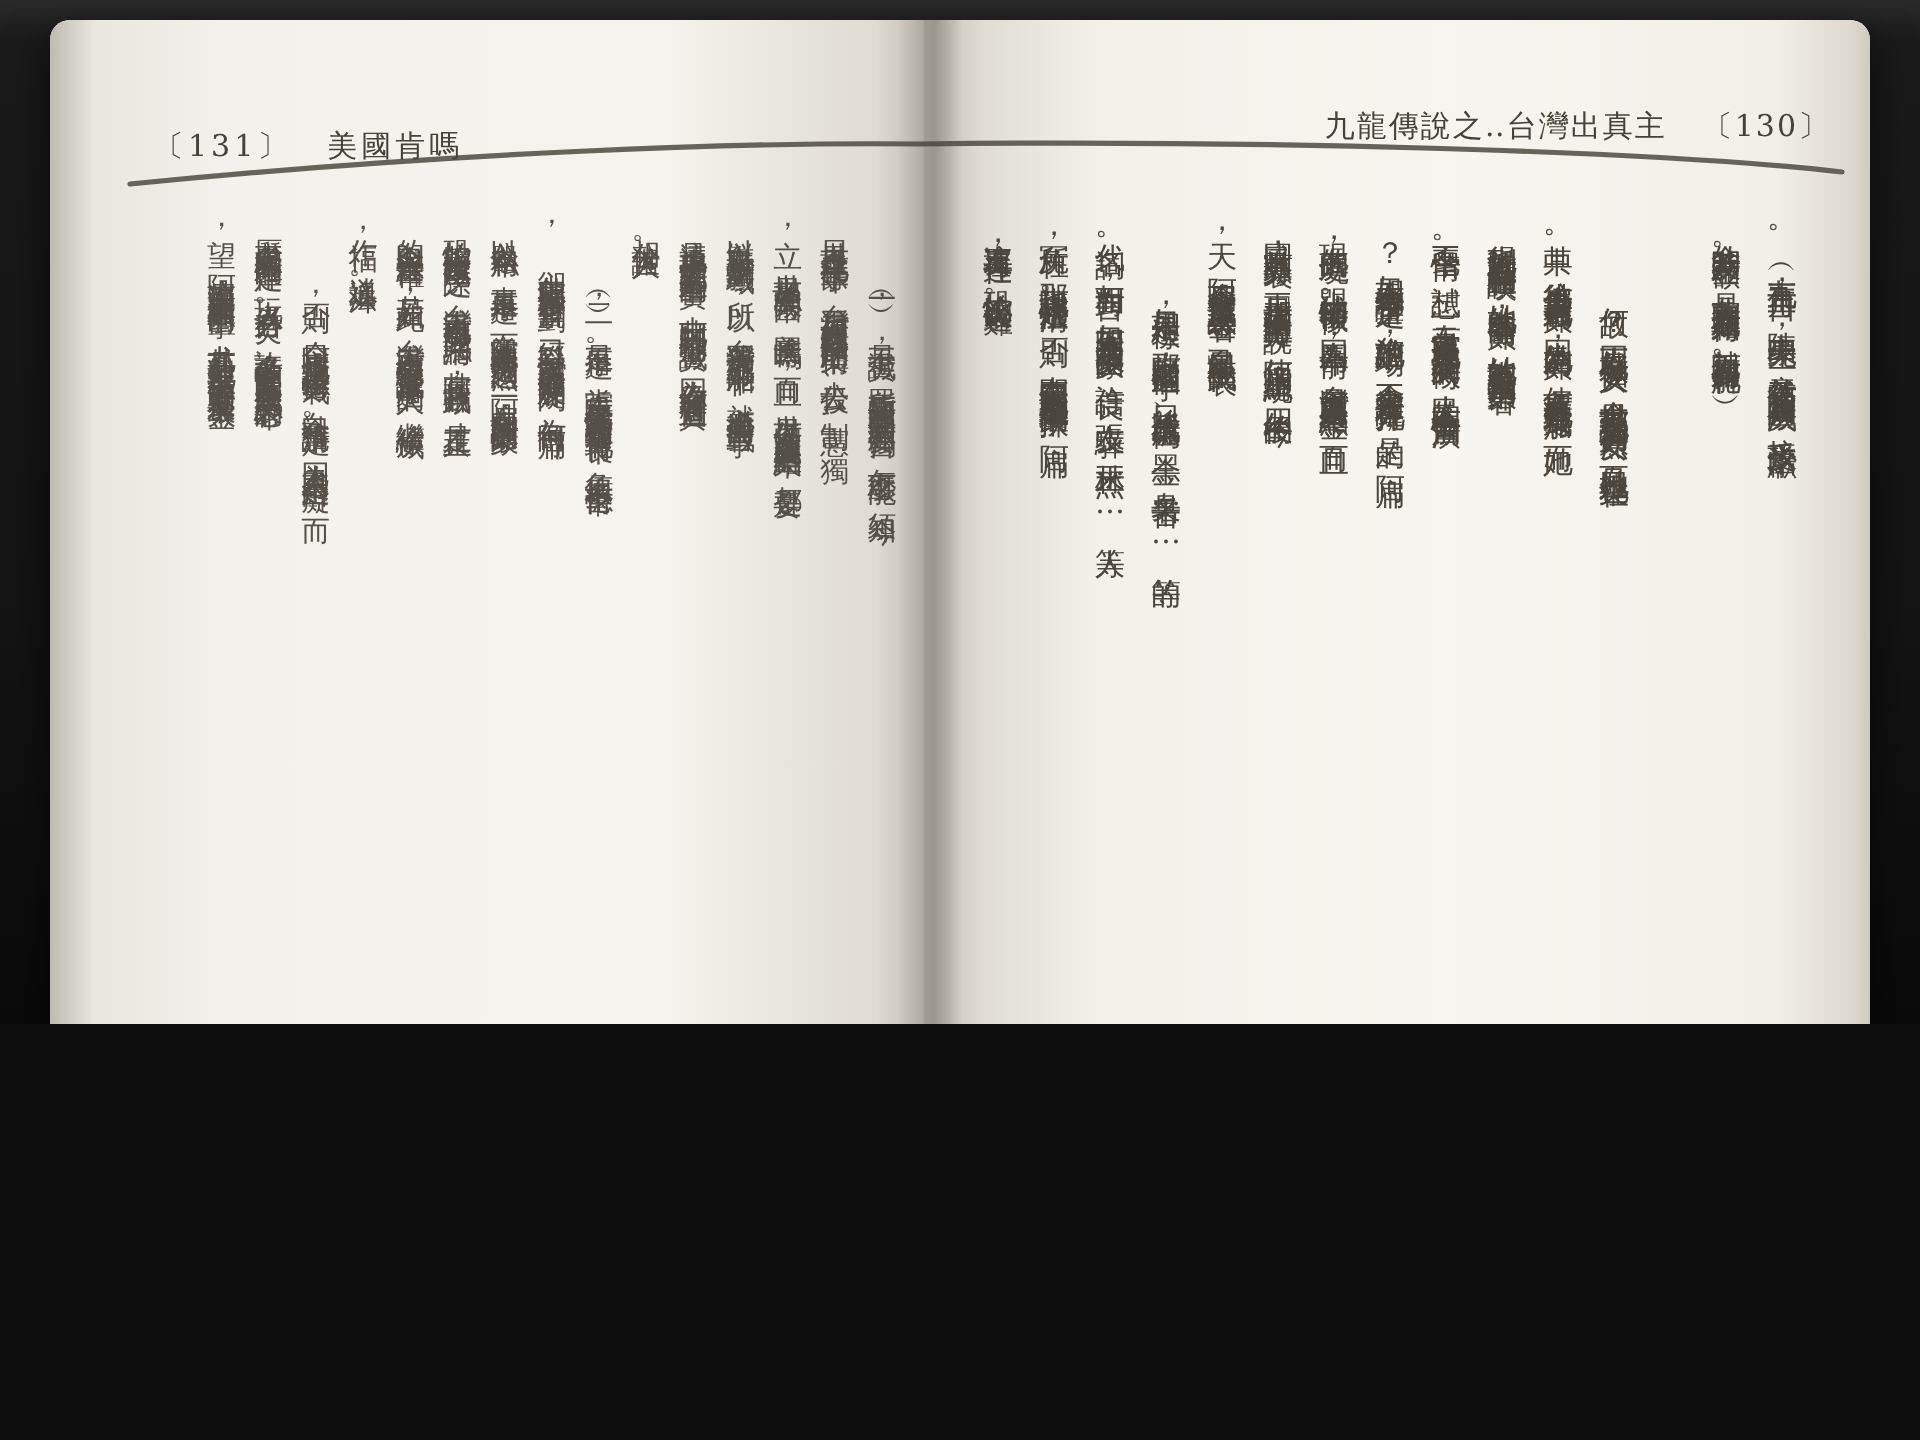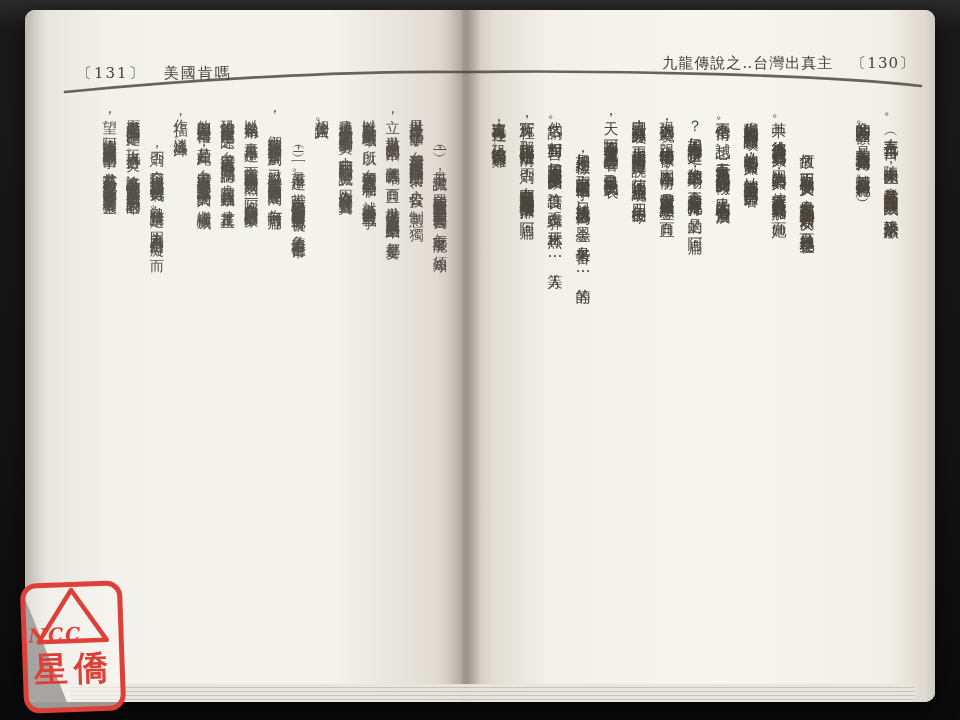--- a/index.html
+++ b/index.html
@@ -1,17 +1,17 @@
 <!DOCTYPE html>
 <html><head>
 <meta charset="utf-8">
 <style>
   html,body{margin:0;padding:0;background:#0e0e0e;}
   .photo{
-    position:relative;width:960px;height:720px;overflow:hidden;
+    position:relative;width:960px;height:512px;overflow:hidden;
     background:linear-gradient(180deg,#2b2b2b 0%,#1a1a1a 4%,#141414 60%,#0a0a0a 100%);
     font-family:"DejaVu Serif","Liberation Serif",serif;
   }
   .book{
     position:absolute;left:25px;top:10px;width:910px;height:692px;
     border-radius:10px;background:#f2f0ea;overflow:hidden;
     box-shadow:0 8px 22px rgba(0,0,0,0.65);
   }
   .shade-left{position:absolute;left:0;top:0;width:437px;height:100%;
     background:linear-gradient(90deg,#bdbab2 0%,#e8e6df 5%,#f3f1eb 20%,#f5f3ed 70%,#ddd9d1 97%,#c6c2ba 100%);}

